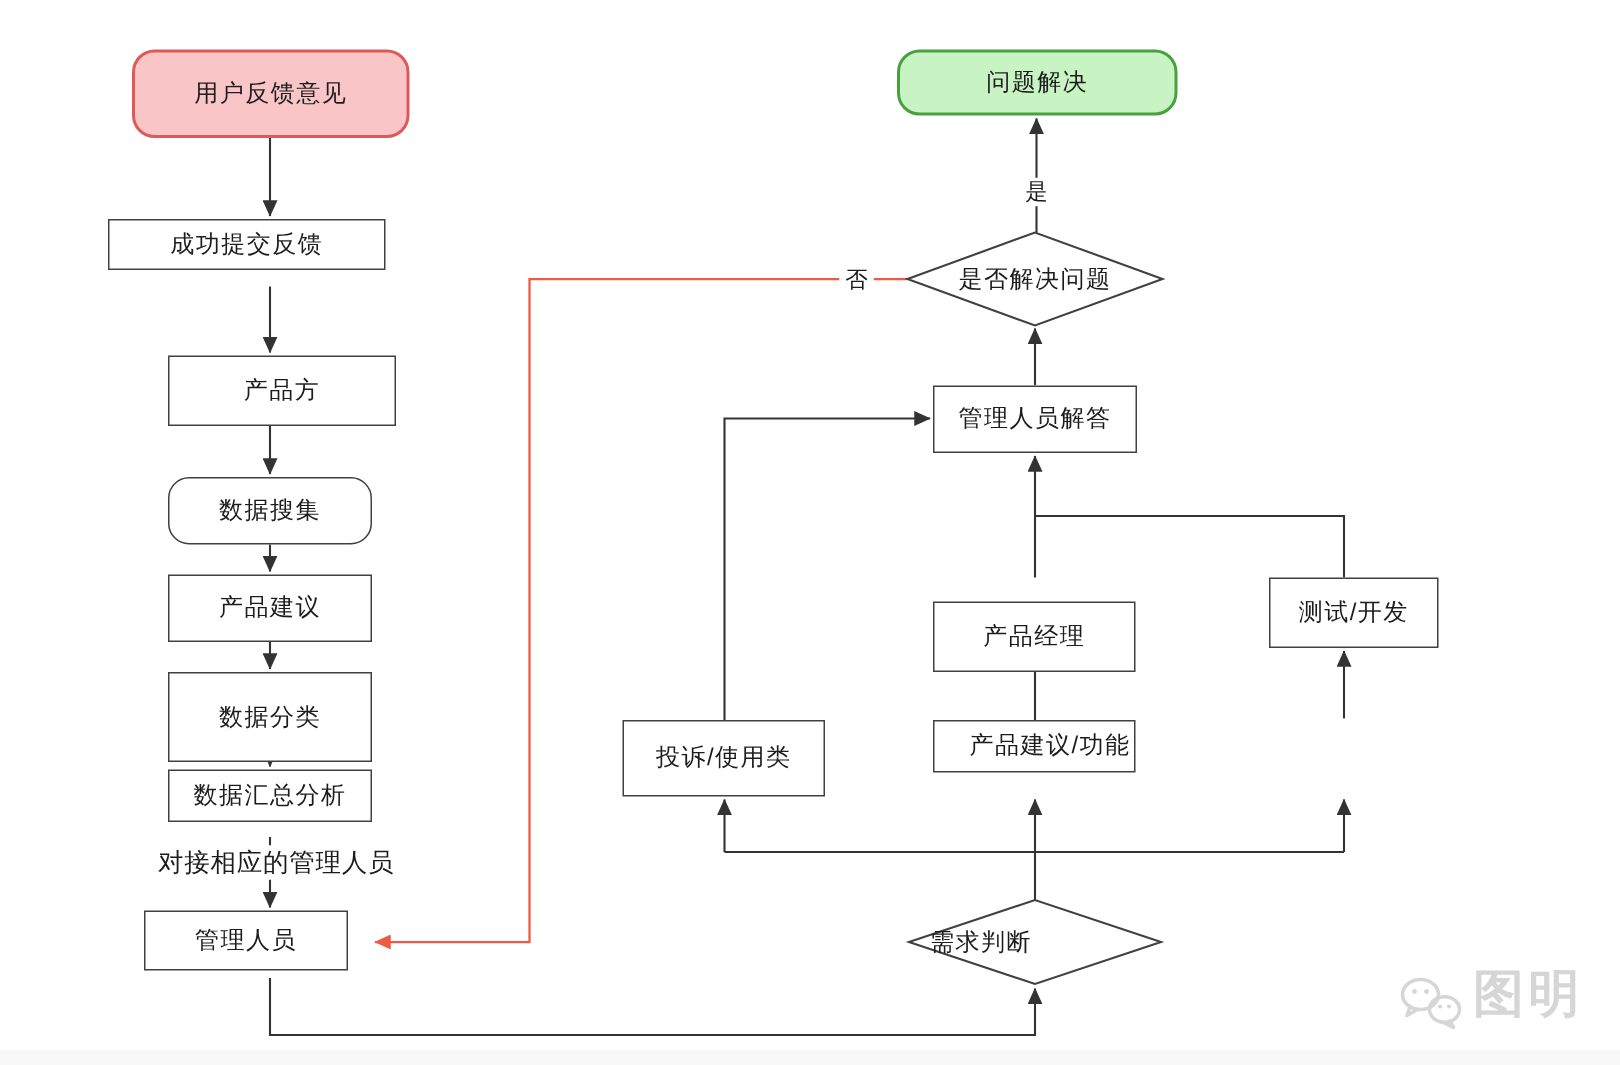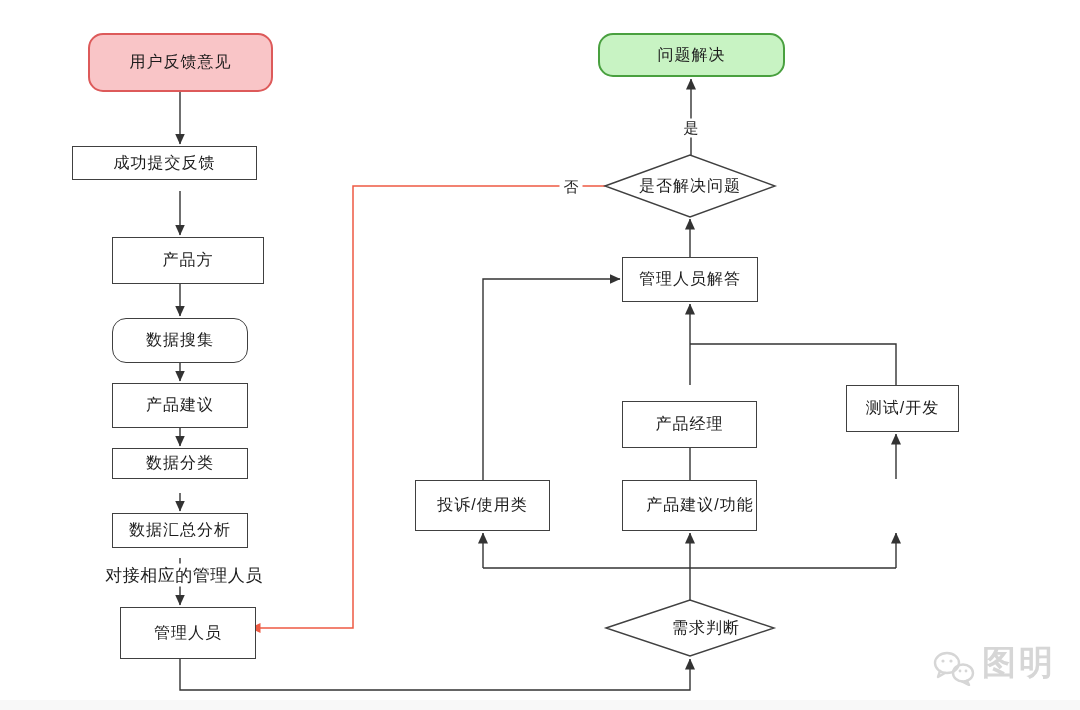--- a/index.html
+++ b/index.html
@@ -124,33 +124,33 @@
 
     <polygon class="diamond" points="605,186 690,155 775,186 690,217"></polygon>
     <polygon class="diamond" points="606,628 690,600 774,628 690,656"></polygon>
   </svg>
 
   <div class="node terminal-start" style="left:88px;top:33px;width:185px;height:59px;">用户反馈意见</div>
   <div class="node" style="left:72px;top:146px;width:185px;height:34px;">成功提交反馈</div>
   <div class="node" style="left:112px;top:237px;width:152px;height:47px;">产品方</div>
   <div class="node" style="left:112px;top:318px;width:136px;height:45px;border-radius:14px;">数据搜集</div>
   <div class="node" style="left:112px;top:383px;width:136px;height:45px;">产品建议</div>
-  <div class="node" style="left:112px;top:448px;width:136px;height:31px;">数据分类</div>
+  <div class="node" style="left:112px;top:448px;width:136px;height:60px;">数据分类</div>
   <div class="node" style="left:112px;top:513px;width:136px;height:35px;">数据汇总分析</div>
-  <div class="node" style="left:120px;top:607px;width:136px;height:52px;">管理人员</div>
+  <div class="node" style="left:96px;top:607px;width:136px;height:40px;">管理人员</div>
 
   <div class="node terminal-end" style="left:598px;top:33px;width:187px;height:44px;">问题解决</div>
   <div class="node" style="left:622px;top:257px;width:136px;height:45px;">管理人员解答</div>
   <div class="node" style="left:622px;top:385px;width:135px;height:47px;margin-top:16px;">产品经理</div>
   <div class="node" style="left:846px;top:385px;width:113px;height:47px;">测试/开发</div>
   <div class="node" style="left:415px;top:480px;width:135px;height:51px;">投诉/使用类</div>
-  <div class="node" style="left:622px;top:480px;width:135px;height:51px;padding-left:21px;">产品建议/功能</div>
+  <div class="node" style="left:622px;top:480px;width:135px;height:35px;padding-left:21px;">产品建议/功能</div>
 
   <div class="diamond-label" style="left:605px;top:155px;width:170px;height:62px;">是否解决问题</div>
-  <div class="diamond-label" style="left:622px;top:600px;width:168px;height:56px;">需求判断</div>
+  <div class="diamond-label" style="left:570px;top:600px;width:168px;height:56px;">需求判断</div>
 
   <div class="edge-label" style="left:691px;top:128px;">是</div>
   <div class="edge-label" style="left:571px;top:187px;">否</div>
   <div class="edge-label small" style="left:184px;top:575px;">对接相应的管理人员</div>
 
   <div class="watermark">
     <svg class="wechat-icon" width="44" height="36" viewBox="0 0 44 36">
       <ellipse class="stroke" cx="15" cy="13" rx="12" ry="10"></ellipse>
       <path class="stroke" d="M8 21 L6 27 L13 23"></path>
       <circle class="dot" cx="11" cy="11" r="1.6"></circle>

